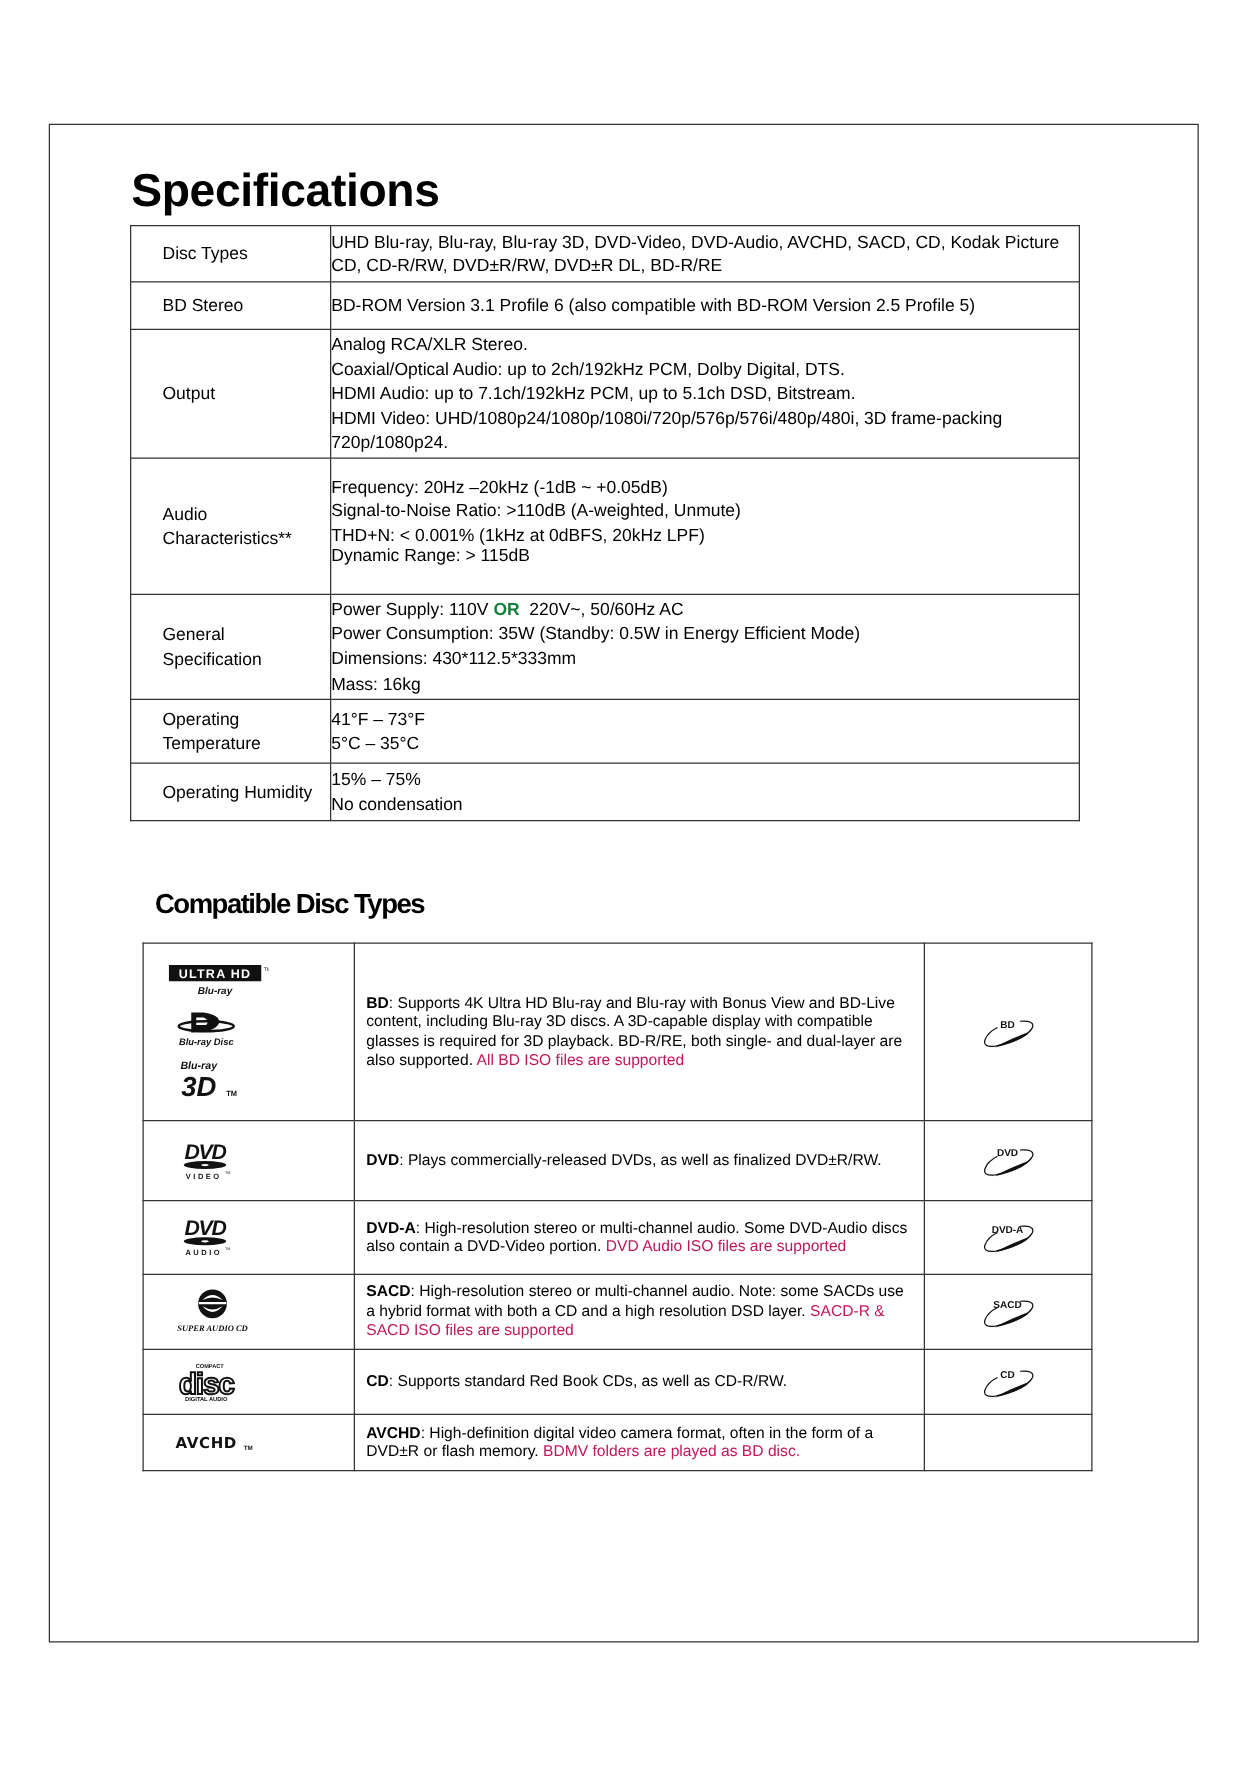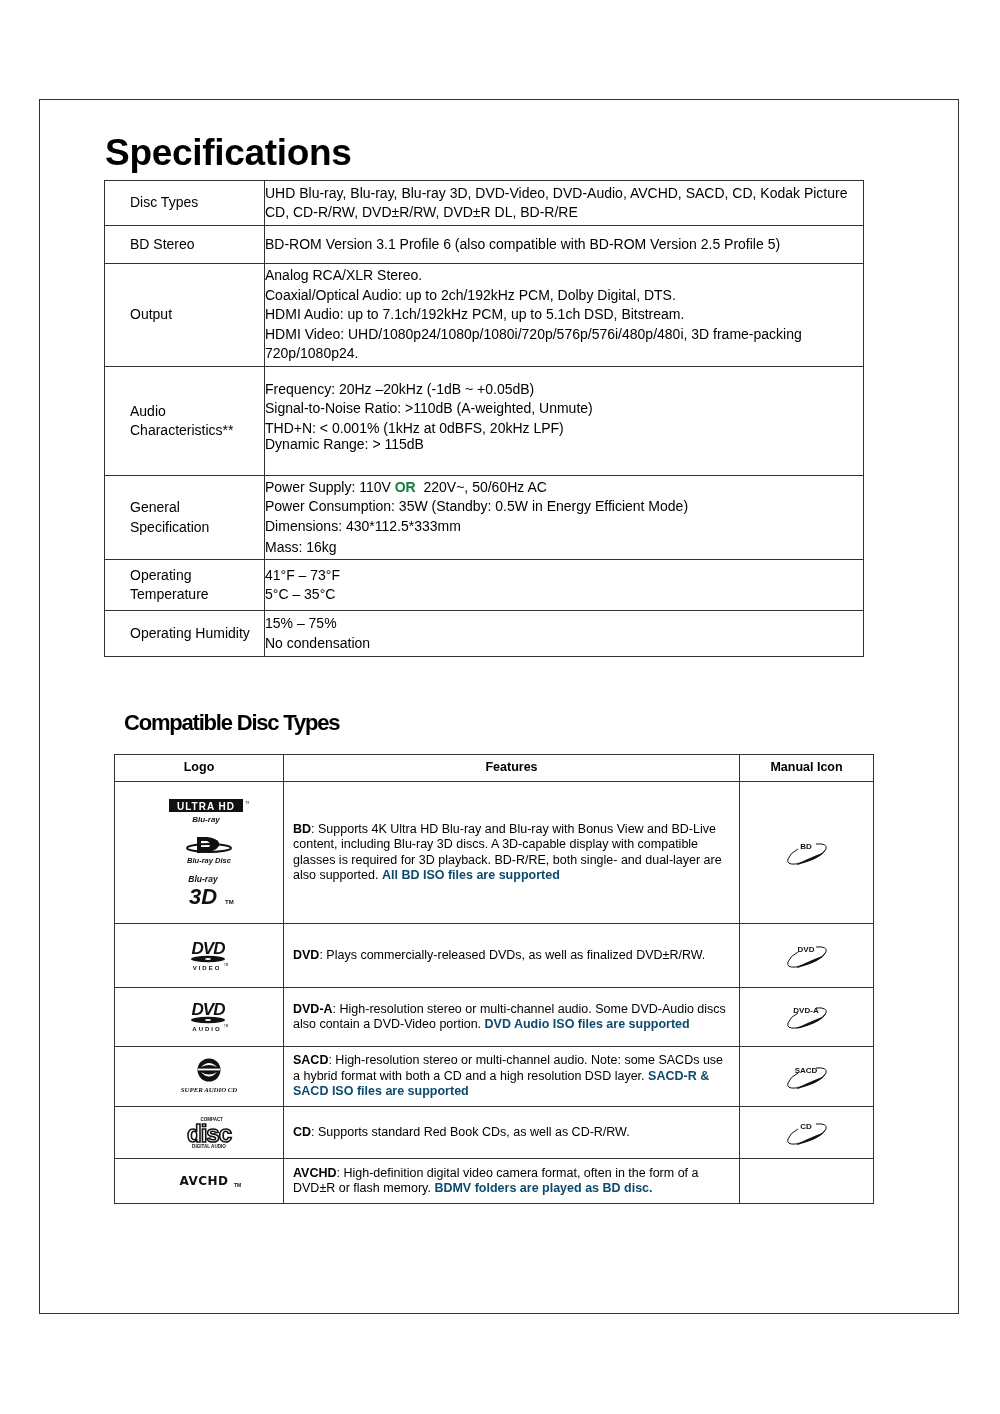--- a/index.html
+++ b/index.html
@@ -8,24 +8,24 @@
   .h1 { position:absolute; left:105px; top:131px; font-size:37px; font-weight:bold; letter-spacing:-0.3px; line-height:44px;text-align:right; }
   table.spec { position:absolute; left:104px; top:180px; width:760px; border-collapse:collapse; font-size:14px; line-height:19.5px; }
   table.spec td { border:1px solid #333; vertical-align:middle; padding:0; }
   table.spec td.k { width:134px; padding-left:25px; }
   table.spec td.v { padding-left:0; }
   .red-bold { color:#15803d; font-weight:bold; }
   .h2 { position:absolute; left:124px; top:708px; font-size:22px; font-weight:bold; letter-spacing:-1.2px; line-height:30px; }
   table.disc { position:absolute; left:114px; top:754px; width:760px; border-collapse:collapse; font-size:12.5px; line-height:15.5px; }
   table.disc th { border:1px solid #333; height:24px; font-weight:bold; font-size:12.5px; }
   table.disc td { border:1px solid #333; vertical-align:middle; }
-  table.disc td.logo { width:147px; text-align:center;padding-left:20px; }
+  table.disc td.logo { width:147px; text-align:left;padding-left:20px; }
   table.disc td.feat { padding-left:9px; padding-right:6px; }
   table.disc td.icon { width:131px; text-align:center; }
-  .red { color:#0c4a6e;font-weight:bold; }
+  .red { color:#be185d; }
   .lbl { font-weight:bold; }
   svg { display:inline-block; vertical-align:middle; }
 </style>
 </head>
 <body>
 
 <div class="frame"></div>
 
 <div class="h1">Specifications</div>
 
@@ -95,25 +95,20 @@
       <div>No condensation</div>
     </td>
   </tr>
 </tbody>
   </table>
 
 <div class="h2">Compatible Disc Types</div>
 
 <table class="disc">
   <tbody>
-      <tr>
-    <th>Logo</th>
-    <th>Features</th>
-    <th>Manual Icon</th>
-  </tr>
 
   <tr style="height:142px">
     <td class="logo">
       <div style="margin-bottom:10px">
         <svg width="80" height="26" viewBox="0 0 80 26">
           <rect x="0" y="0" width="74" height="13" fill="#111"></rect>
           <text x="37" y="10.5" font-family="Liberation Sans, sans-serif" font-size="10" font-weight="bold" fill="#fff" text-anchor="middle" letter-spacing="1">ULTRA HD</text>
           <text x="76" y="5" font-family="Liberation Sans, sans-serif" font-size="4" fill="#111">TM</text>
           <text x="37" y="23" font-family="Liberation Sans, sans-serif" font-size="8" font-style="italic" font-weight="bold" fill="#111" text-anchor="middle">Blu-ray</text>
         </svg>

